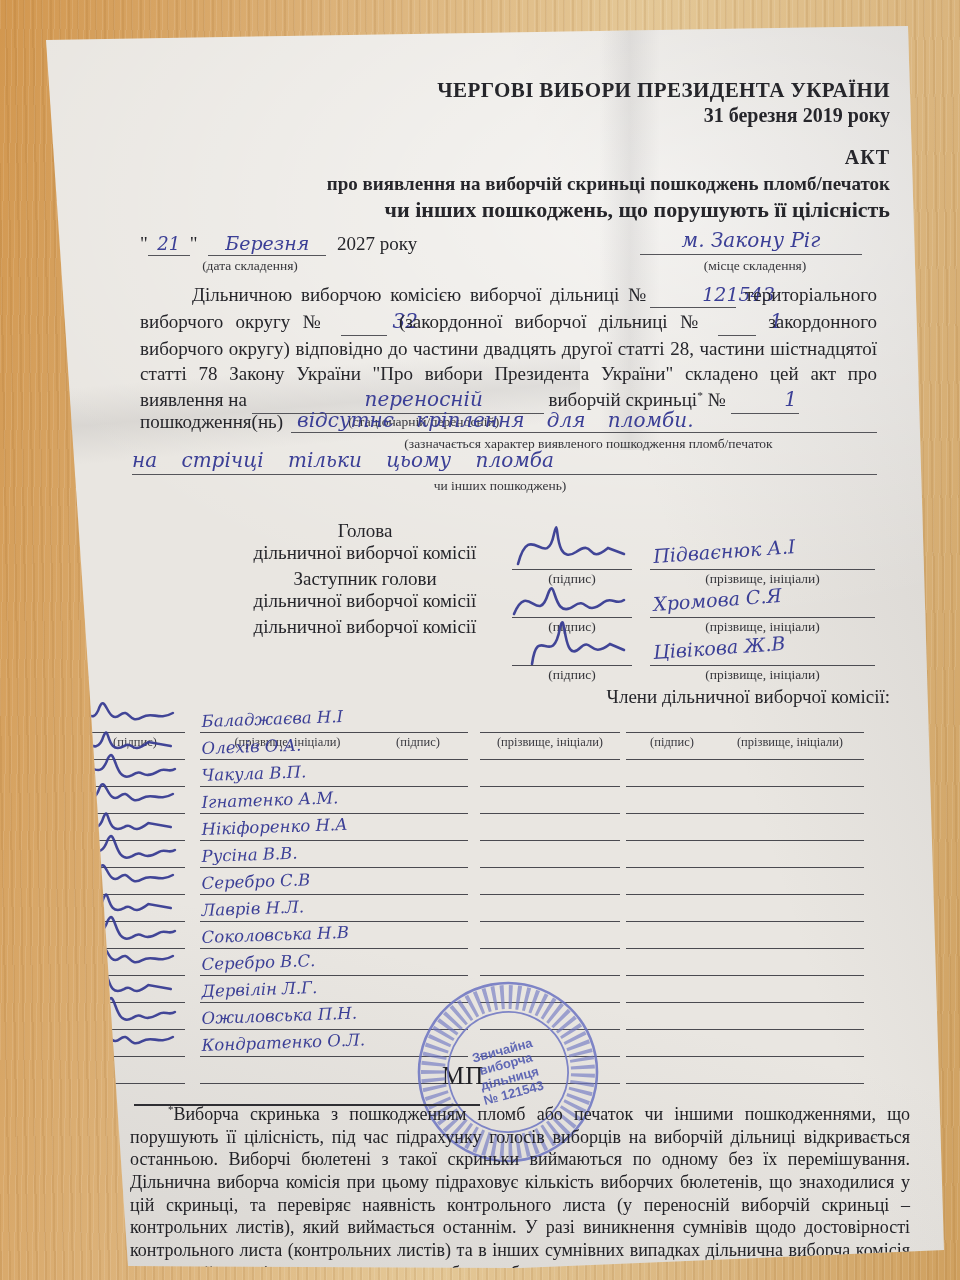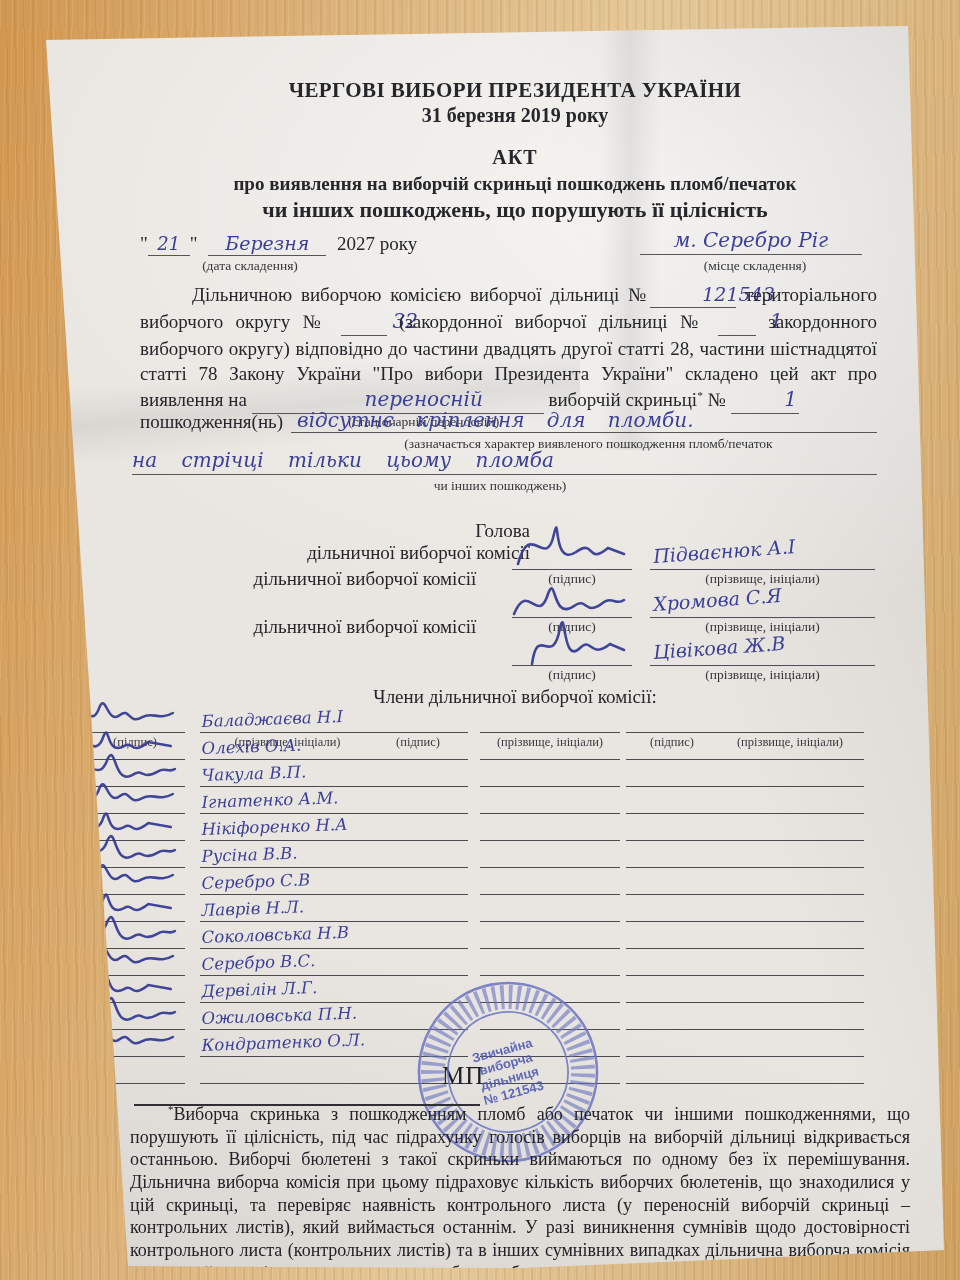--- a/index.html
+++ b/index.html
@@ -19,21 +19,21 @@
       linear-gradient(252deg, rgba(135,133,136,0.22), rgba(135,133,136,0) 34%),
       linear-gradient(14deg, rgba(148,146,148,0.20), rgba(148,146,148,0) 28%),
       linear-gradient(90deg, rgba(110,100,90,0.28), rgba(110,100,90,0) 3%),
       #e9e6e1;
   }
   .crease1{position:absolute;left:60px;top:330px;width:520px;height:150px;
     background:linear-gradient(175deg, rgba(120,118,120,0) 30%, rgba(120,118,120,0.14) 50%, rgba(120,118,120,0) 70%);}
   .crease2{position:absolute;left:600px;top:30px;width:60px;height:420px;
     background:linear-gradient(90deg, rgba(120,118,122,0) 0%, rgba(120,118,122,0.13) 50%, rgba(120,118,122,0) 100%);}
   .printed{color:#26262b;}
-  .center{text-align:center;}
+  .center{text-align:right;}
   .b{font-weight:bold;}
   .abs{position:absolute;}
   .cap{font-size:13.5px;color:#35353a;text-align:center;white-space:nowrap;}
   .hw{font-family:"DejaVu Serif",serif;font-style:italic;color:#3b3f96;}
   .u{display:inline-block;border-bottom:1.4px solid #55555a;text-align:center;}
   .para{font-size:19px;line-height:1.33;text-align:justify;}
   .off-label{font-size:19px;line-height:1.18;text-align:center;}
   .sigcell{position:absolute;bottom:0;}
   .sigcell .cap{position:absolute;top:2px;left:0;right:0;}
   .sigline{position:relative;border-bottom:1.5px solid #4c4c52;height:0;}
@@ -63,42 +63,42 @@
   <div class="abs printed b center" style="left:140px;top:173px;width:750px;font-size:19px;">про виявлення на виборчій скриньці пошкоджень пломб/печаток</div>
   <div class="abs printed b center" style="left:140px;top:197px;width:750px;font-size:22px;">чи інших пошкоджень, що порушують її цілісність</div>
 
   <div class="abs printed" style="left:140px;top:232px;font-size:19px;">
     <span>"</span><span class="u" style="width:42px;"><span class="hw" style="font-size:18px;">21</span></span><span>"</span>
     <span class="u" style="width:118px;margin-left:6px;"><span class="hw" style="font-size:19px;">Березня</span></span>
     <span style="margin-left:6px;">2027 року</span>
   </div>
   <div class="abs cap" style="left:180px;top:258px;width:140px;">(дата складення)</div>
   <div class="abs" style="left:640px;top:228px;width:222px;">
-    <div class="u" style="width:222px;height:26px;"><span class="hw" style="font-size:20px;">м. Серебро Ріг</span></div>
+    <div class="u" style="width:222px;height:26px;"><span class="hw" style="font-size:20px;">м. Закону Ріг</span></div>
   </div>
   <div class="abs cap" style="left:660px;top:258px;width:190px;">(місце складення)</div>
 
   <div class="abs printed para" style="left:140px;top:282px;width:737px;text-indent:52px;">
     <span>Дільничною виборчою комісією виборчої дільниці №</span><span class="u" style="width:86px;"><span class="hw" style="font-size:19px;">121543</span></span><span> територіального виборчого округу № </span><span class="u" style="width:46px;"><span class="hw" style="font-size:20px;">32</span></span><span> (закордонної виборчої дільниці № </span><span class="u" style="width:38px;"><span class="hw" style="font-size:20px;">1</span></span><span> закордонного виборчого округу) відповідно до частини двадцять другої статті 28, частини шістнадцятої статті 78 Закону України "Про вибори Президента України" складено цей акт про виявлення на </span><span class="u" style="width:292px;position:relative;"><span class="hw" style="font-size:20px;">переносній</span><span class="cap" style="position:absolute;top:100%;left:0;right:0;">(стаціонарній/переносній)</span></span><span> виборчій скриньці</span><sup>*</sup><span> № </span><span class="u" style="width:68px;"><span class="hw" style="font-size:20px;">1</span></span>
   </div>
 
   <div class="abs cap" style="left:300px;top:436px;width:577px;">(зазначається характер виявленого пошкодження пломб/печаток</div>
   <div class="abs printed" style="left:140px;top:408px;width:737px;font-size:19px;display:flex;align-items:flex-end;">
     <span style="white-space:nowrap;">пошкодження(нь)</span>
     <span class="u" style="flex:1;margin-left:8px;text-align:left;"><span class="hw" style="font-size:20px;word-spacing:16px;padding-left:6px;">відсутнє кріплення для пломби.</span></span>
   </div>
   <div class="abs" style="left:132px;top:448px;width:745px;">
     <div class="u" style="width:745px;text-align:left;height:26px;"><span class="hw" style="font-size:20px;word-spacing:18px;">на стрічці тільки цьому пломба</span></div>
   </div>
   <div class="abs cap" style="left:380px;top:478px;width:240px;">чи інших пошкоджень)</div>
 
   <div>
 
     <div class="abs" style="left:140px;top:518px;width:737px;height:52px;">
-      <div class="off-label printed abs" style="left:60px;top:2px;width:330px;text-align:right;">
+      <div class="off-label printed abs" style="left:60px;top:2px;width:330px;">
         <div>Голова</div>
         <div>дільничної виборчої комісії</div>
       </div>
       <div class="sigcell" style="left:372px;width:120px;">
         <svg class="abs" style="left:-4px;bottom:-4px;" width="122" height="62" viewBox="0 0 122 62">
             <path d="M10,52 C22,6 38,60 46,22 C52,-4 44,56 68,40 C88,26 78,54 100,36 L116,42" fill="none" stroke="#383c92" stroke-width="2.6" stroke-linecap="round" opacity="0.95"></path>
           </svg>
         <div class="sigline">
             <div class="cap">(підпис)</div>
           </div>
@@ -106,20 +106,21 @@
       <div class="sigcell" style="left:510px;width:225px;">
         <div class="sigline">
           <span class="offname hw">Підваєнюк А.І</span>
           <div class="cap">(прізвище, ініціали)</div>
         </div>
       </div>
     </div>
 
     <div class="abs" style="left:140px;top:566px;width:737px;height:52px;">
       <div class="off-label printed abs" style="left:60px;top:2px;width:330px;">
+        <div>Заступник голови</div>
         <div>дільничної виборчої комісії</div>
       </div>
       <div class="sigcell" style="left:372px;width:120px;">
         <svg class="abs" style="left:-6px;bottom:-10px;" width="122" height="58" viewBox="0 0 122 58">
             <path d="M8,44 C22,10 32,56 42,24 C50,2 46,52 68,36 C82,26 78,48 98,32 C106,26 110,36 118,30" fill="none" stroke="#383c92" stroke-width="2.6" stroke-linecap="round" opacity="0.95"></path>
           </svg>
         <div class="sigline">
             <div class="cap">(підпис)</div>
           </div>
       </div>

